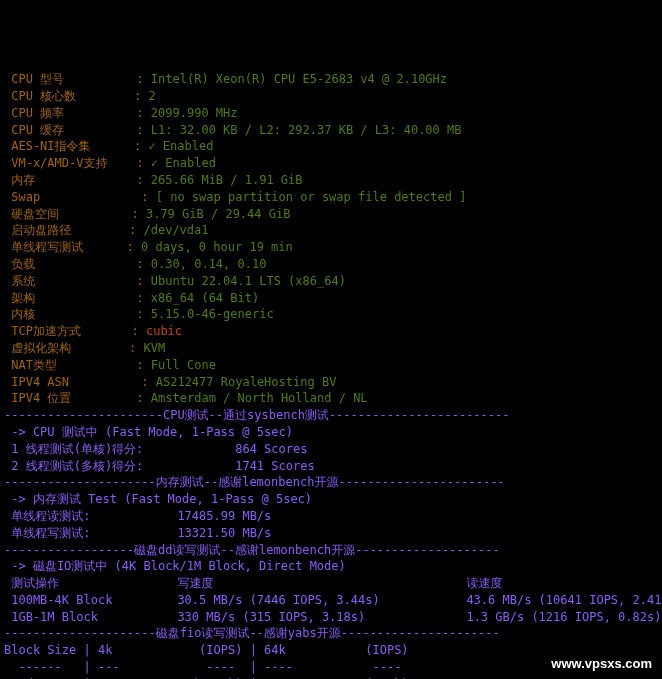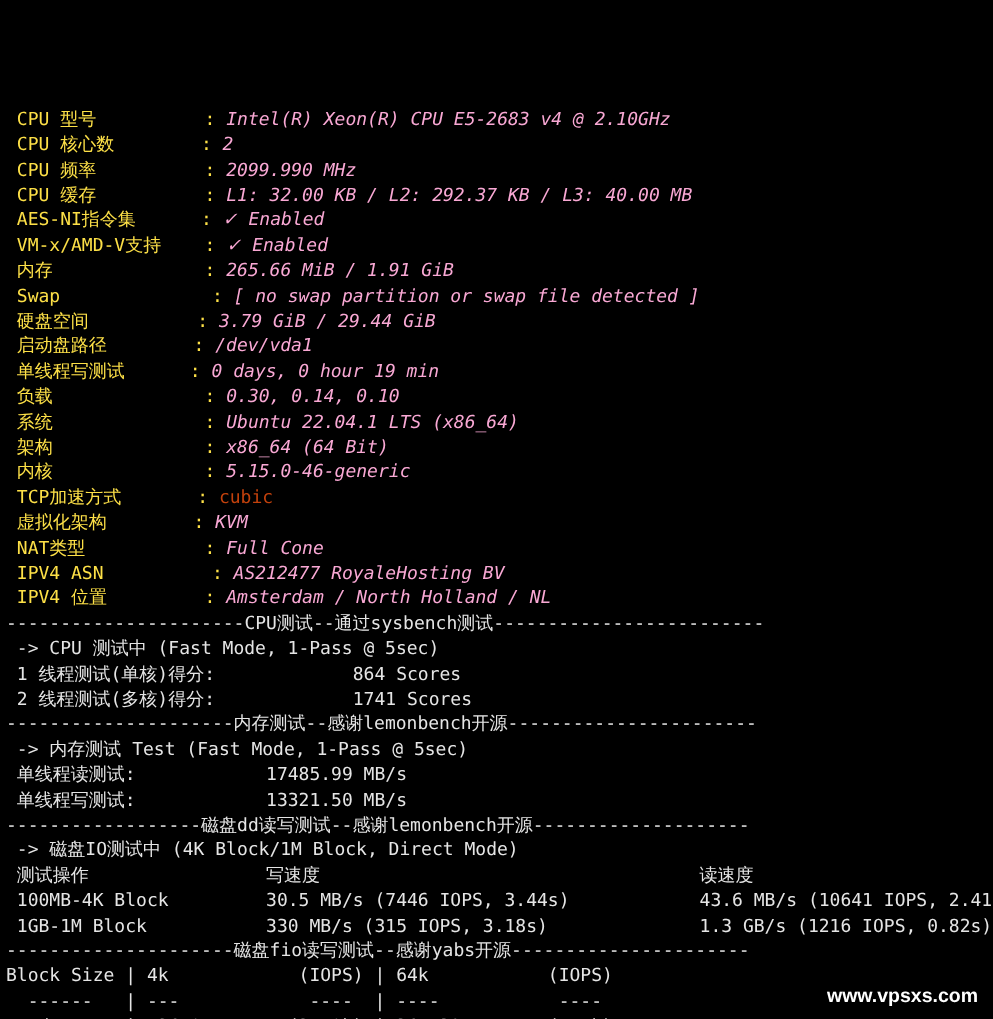--- a/index.html
+++ b/index.html
@@ -7,24 +7,24 @@
     color: #fff;
     font-family: "Consolas", "Monaco", monospace;
     font-size: 12px;
     line-height: 1.4;
     margin: 0;
     padding: 4px;
     white-space: pre;
     width: 662px;
     box-sizing: border-box;
   }
-  .cyan { color: #fde047; }
-  .white { color: #e5e5e5; }
+  .cyan { color: #a16207; }
+  .white { color: #8b5cf6; }
   .yellow { color: #c2410c; }
-  .gold { color: #f9a8d4; font-style: italic; }
+  .gold { color: #4d7c0f; }
   .watermark {
     position: fixed;
     right: 10px;
     bottom: 6px;
     color: #fff;
     font-family: Arial, sans-serif;
     font-size: 13px;
     font-weight: bold;
     margin-top: 14px;
   }

